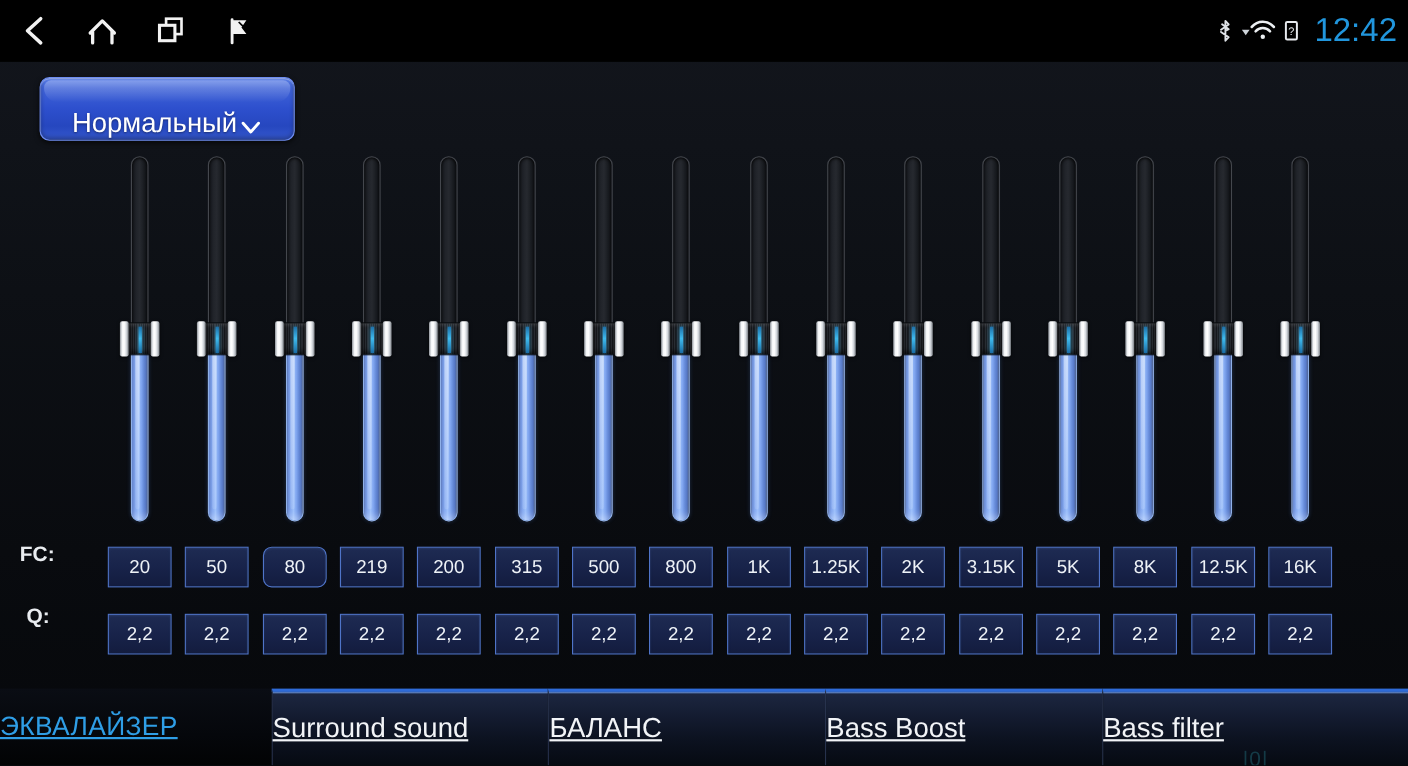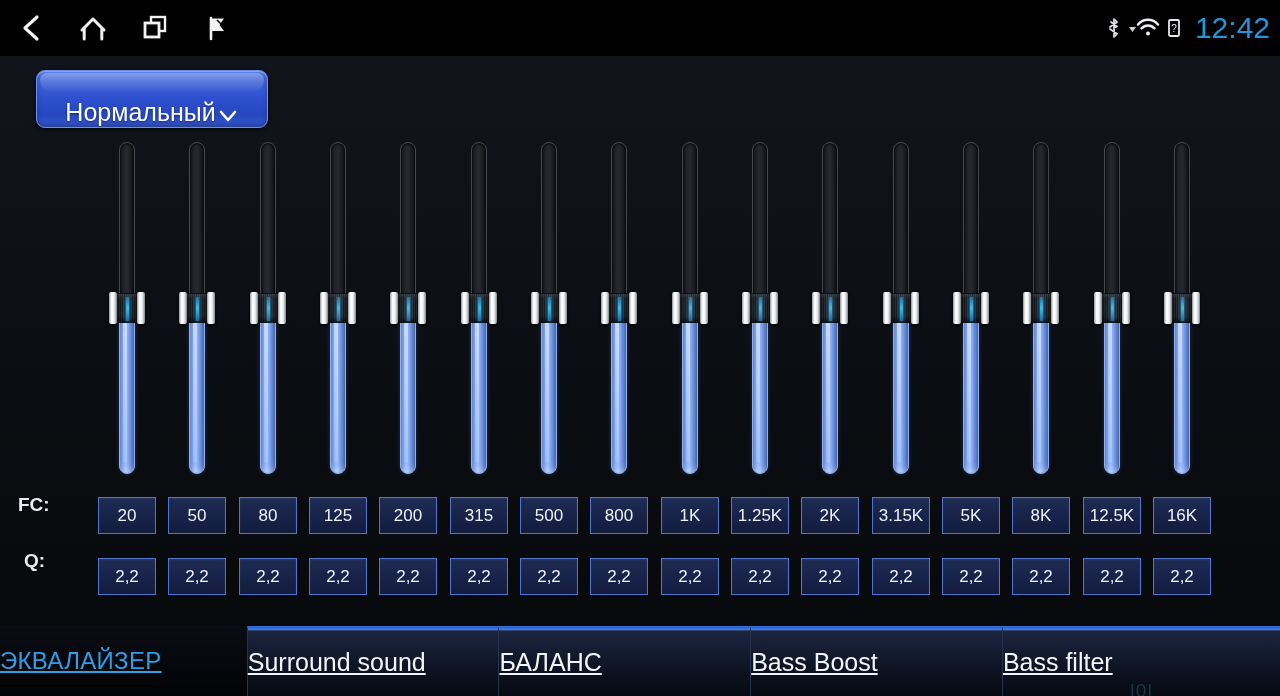--- a/index.html
+++ b/index.html
@@ -346,23 +346,23 @@
       </div>
     </div>
 
   <div class="row-label lbl-fc">FC:</div>
   <div class="row-label lbl-q">Q:</div>
   <div id="cells">
       <div class="cell fc" style="left: 98px;">20</div>
       <div class="cell q" style="left: 98px;">2,2</div>
       <div class="cell fc" style="left: 168px;">50</div>
       <div class="cell q" style="left: 168px;">2,2</div>
-      <div class="cell fc" style="left: 239px;">80</div>
+      <div class="cell fc" style="left: 239px; border-radius: 8px;">80</div>
       <div class="cell q" style="left: 239px;">2,2</div>
-      <div class="cell fc" style="left: 309px;">125</div>
+      <div class="cell fc" style="left: 309px;">219</div>
       <div class="cell q" style="left: 309px;">2,2</div>
       <div class="cell fc" style="left: 379px;">200</div>
       <div class="cell q" style="left: 379px;">2,2</div>
       <div class="cell fc" style="left: 450px;">315</div>
       <div class="cell q" style="left: 450px;">2,2</div>
       <div class="cell fc" style="left: 520px;">500</div>
       <div class="cell q" style="left: 520px;">2,2</div>
       <div class="cell fc" style="left: 590px;">800</div>
       <div class="cell q" style="left: 590px;">2,2</div>
       <div class="cell fc" style="left: 661px;">1K</div>

